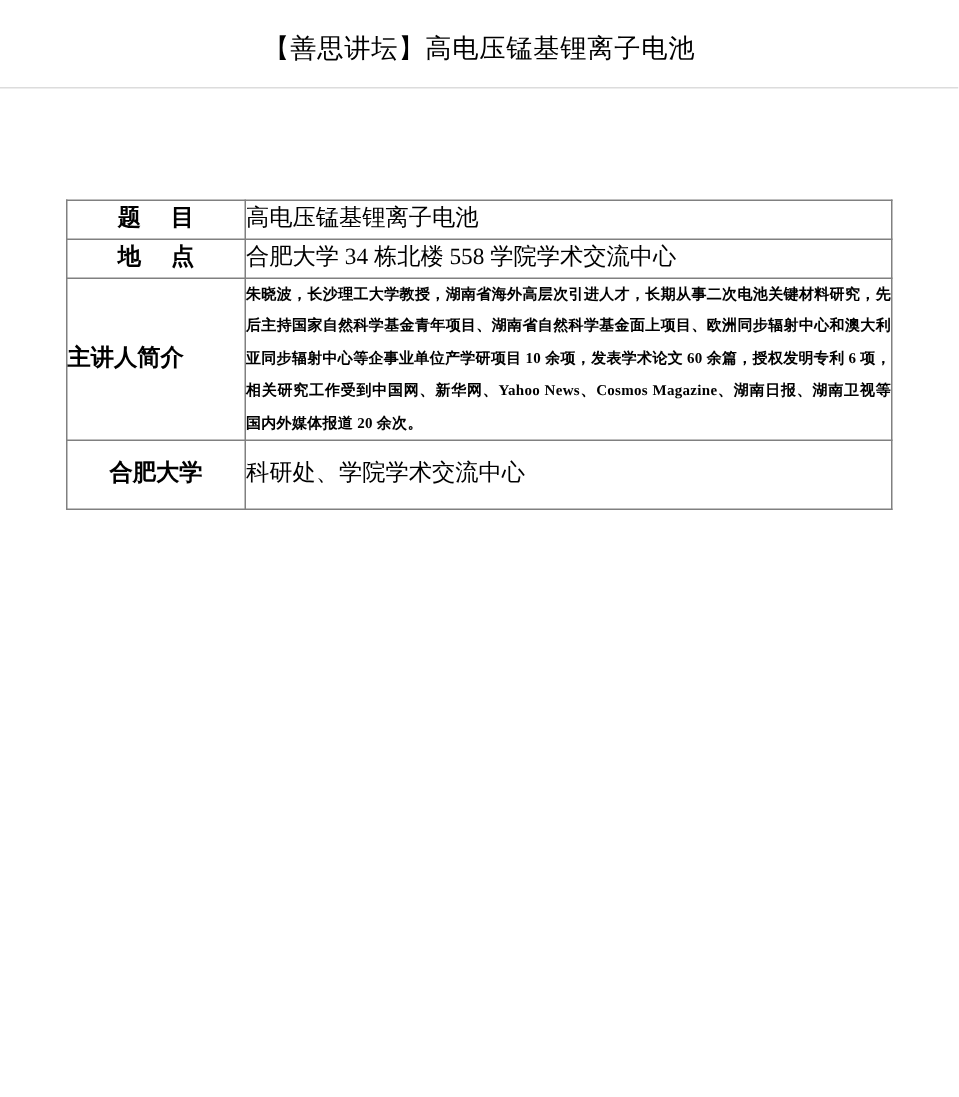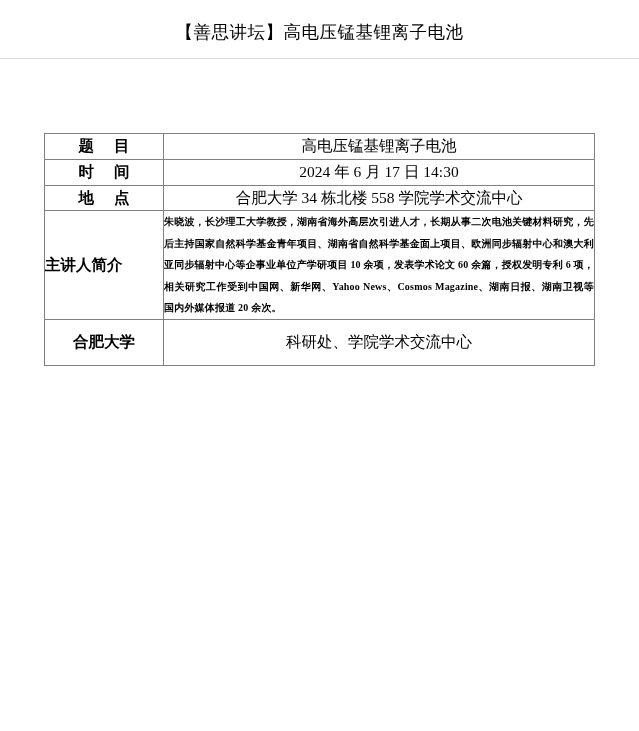--- a/index.html
+++ b/index.html
@@ -57,21 +57,21 @@
     font-size: 15.5px;
     font-weight: bold;
     letter-spacing: 0px;
     padding: 9px 4px;
     line-height: 1.6;
   }
   td.value {
     font-size: 15.5px;
     padding: 9px 14px;
     line-height: 1.6;
-    text-align: center;
+    text-align: left;
   }
   .label-spaced {
     display: inline-block;
     letter-spacing: 8px;
     text-indent: 8px;
   }
   td.bio-label {
     text-align: left;
     font-size: 15.5px;
     font-weight: bold;
@@ -101,24 +101,20 @@
   <div class="spacer"></div>
 
   <div class="table-wrap">
     <table class="info-table">
       <tbody>
         <tr>
           <td class="label"><span class="label-spaced">题  目</span></td>
           <td class="value">高电压锰基锂离子电池</td>
         </tr>
         <tr>
-          <td class="label"><span class="label-spaced">时  间</span></td>
-          <td class="value">2024 年 6 月 17 日 14:30</td>
-        </tr>
-        <tr>
           <td class="label"><span class="label-spaced">地  点</span></td>
           <td class="value">合肥大学 34 栋北楼 558 学院学术交流中心</td>
         </tr>
         <tr>
           <td class="label bio-label">主讲人简介</td>
           <td class="bio-value">朱晓波，长沙理工大学教授，湖南省海外高层次引进人才，长期从事二次电池关键材料研究，先后主持国家自然科学基金青年项目、湖南省自然科学基金面上项目、欧洲同步辐射中心和澳大利亚同步辐射中心等企事业单位产学研项目 10 余项，发表学术论文 60 余篇，授权发明专利 6 项，相关研究工作受到中国网、新华网、Yahoo News、Cosmos Magazine、湖南日报、湖南卫视等国内外媒体报道 20 余次。</td>
         </tr>
         <tr>
           <td class="label">合肥大学</td>
           <td class="value host-value">科研处、学院学术交流中心</td>

